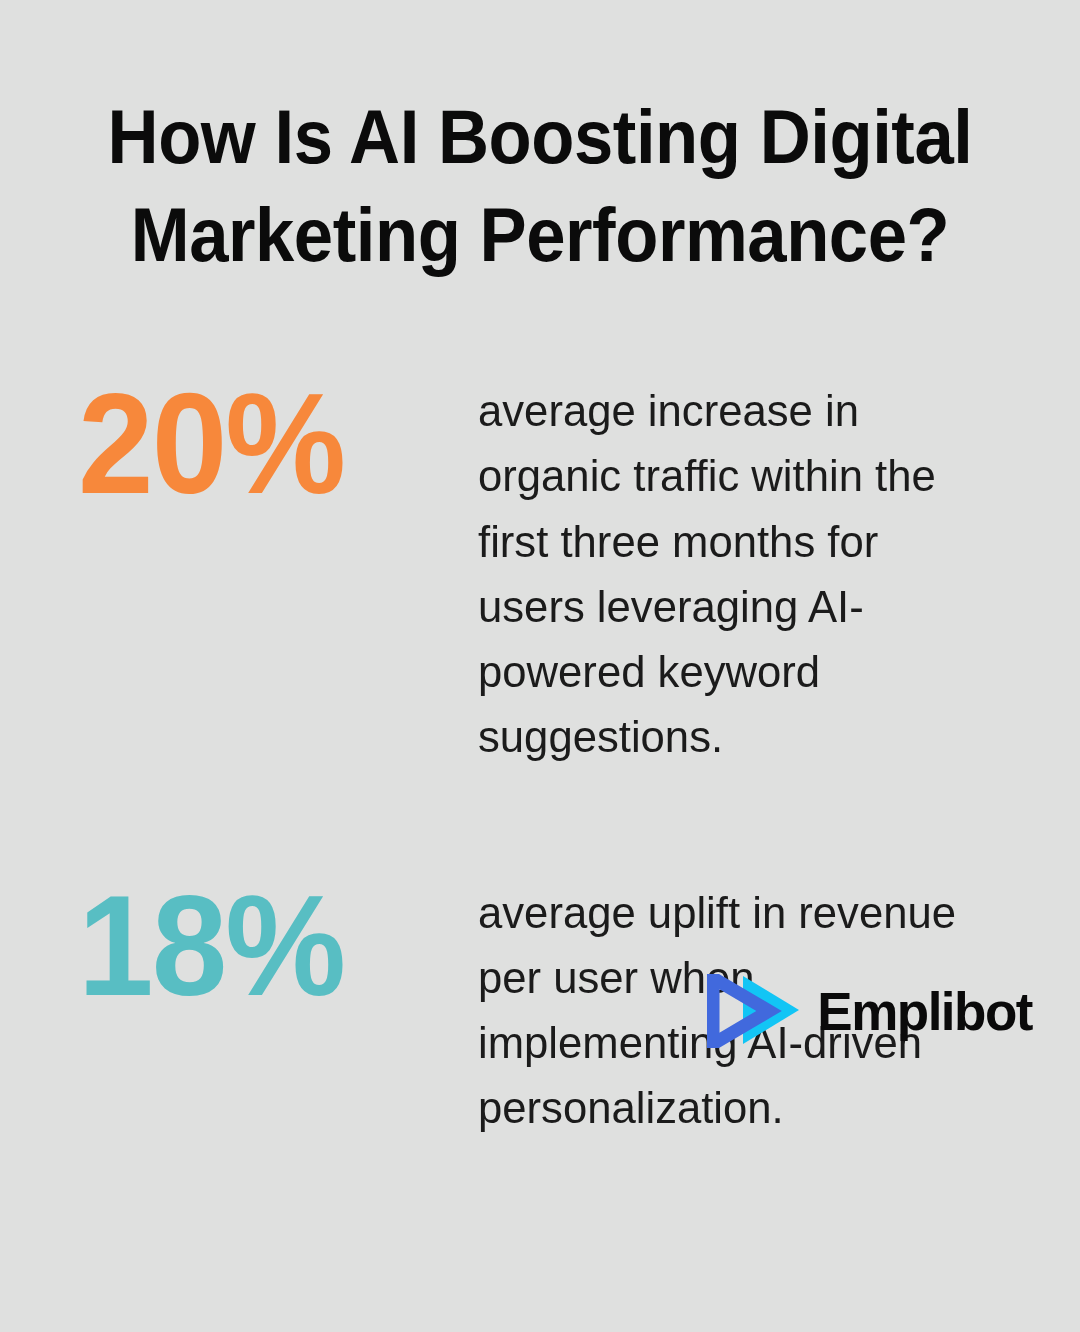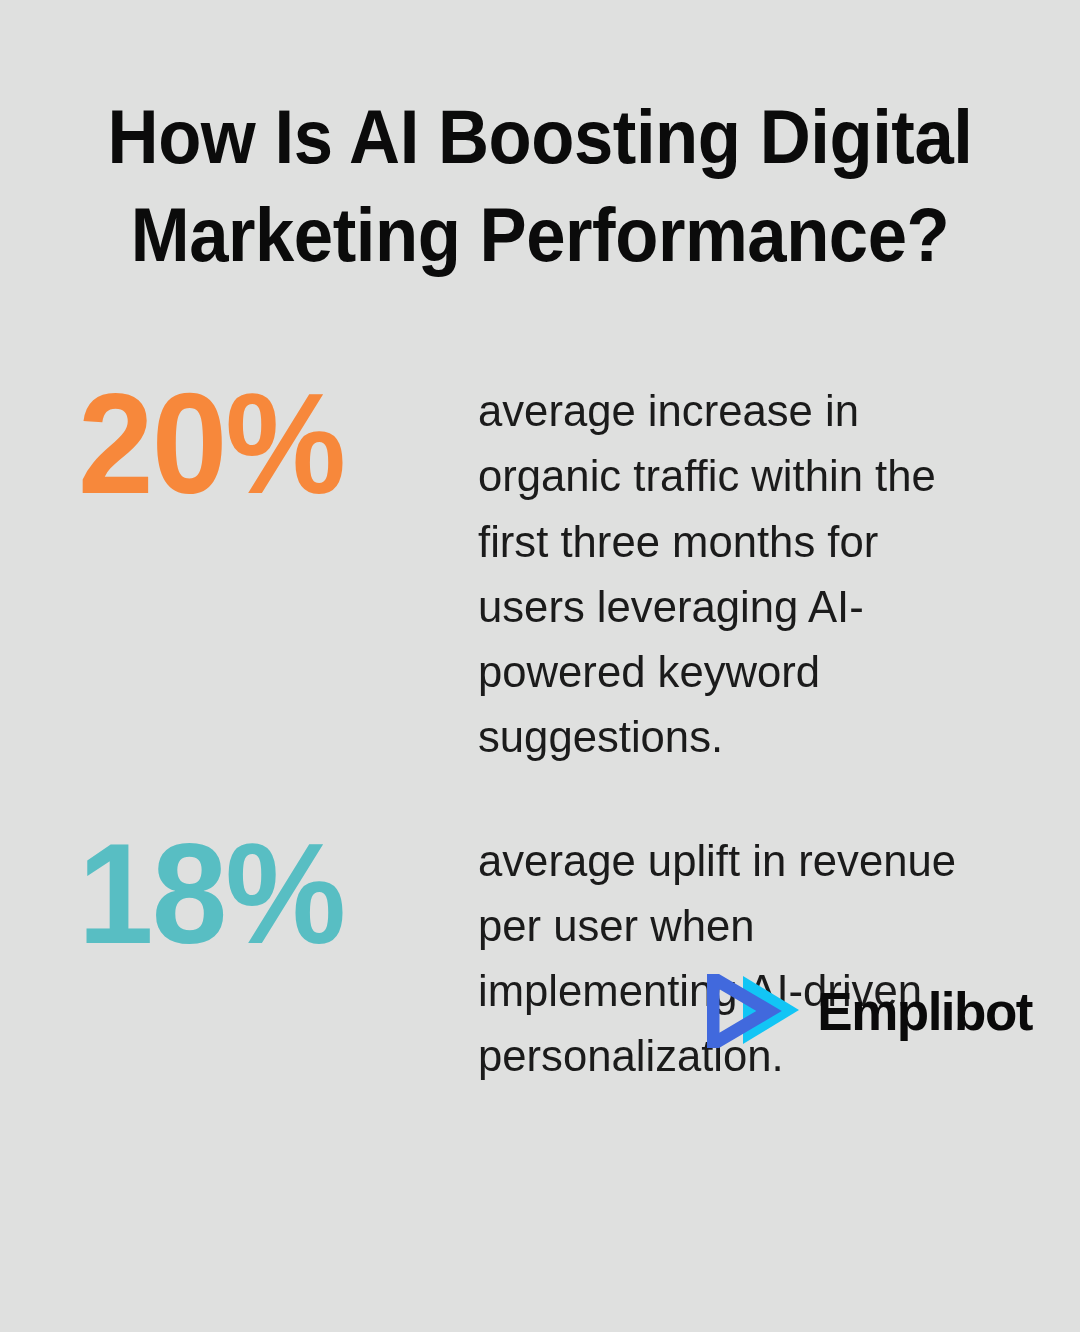--- a/index.html
+++ b/index.html
@@ -58,21 +58,21 @@
 
   .stat-row {
     display: flex;
     align-items: flex-start;
     padding-left: 78px;
     padding-right: 58px;
     box-sizing: border-box;
   }
 
   .stat-row.second {
-    margin-top: 48px;
+    margin-top: 100px;
   }
 
   .stat-number {
     flex: 0 0 400px;
     width: 400px;
     font-family: "Liberation Sans Narrow", "Liberation Sans", "DejaVu Sans Condensed", sans-serif;
     font-weight: bold;
     font-size: 143px;
     line-height: 1.0;
     letter-spacing: -2px;

